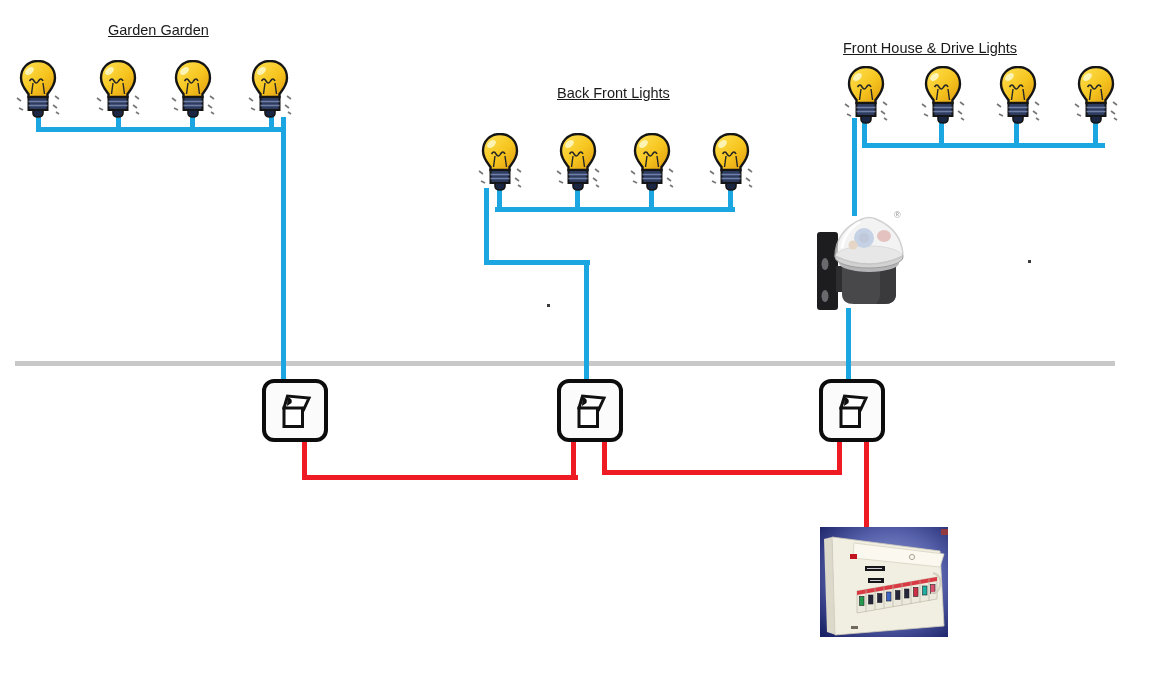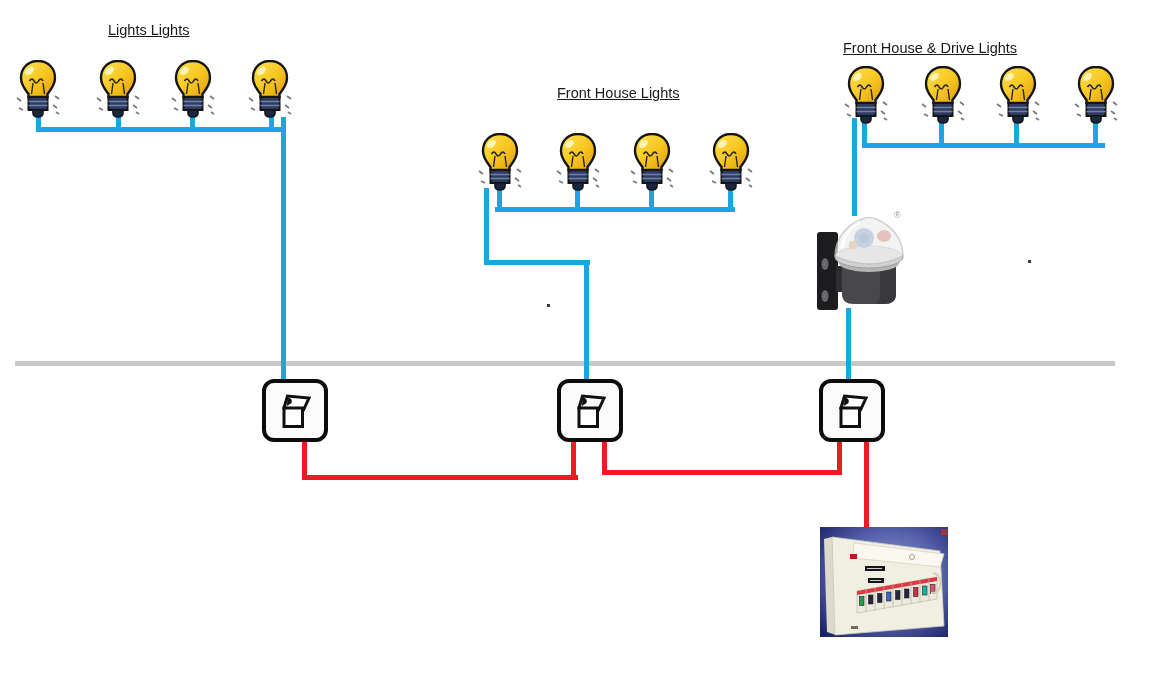--- a/index.html
+++ b/index.html
@@ -34,22 +34,22 @@
     <radialGradient id="cu-bg" cx="0.55" cy="0.45" r="0.75">
       <stop offset="0" stop-color="#99a2d8"></stop>
       <stop offset="0.55" stop-color="#5560aa"></stop>
       <stop offset="1" stop-color="#181f63"></stop>
     </radialGradient>
   </defs>
 </svg>
 
 <div id="canvas">
 
-  <div class="label" style="left:108px;top:22px">Lights Lights</div>
-  <div class="label" style="left:557px;top:85px">Front House Lights</div>
+  <div class="label" style="left:108px;top:22px">Garden Garden</div>
+  <div class="label" style="left:557px;top:85px">Back Front Lights</div>
   <div class="label" style="left:843px;top:40px">Front House &amp; Drive Lights</div>
 
   <div class="grayline" style="left:15px;top:361px;width:1100px;height:5px"></div>
 
   <div class="speck" style="left:547px;top:304px"></div>
   <div class="speck" style="left:1028px;top:260px"></div>
 
   <div class="photocell">
     <svg width="96" height="112" viewBox="0 0 96 112">
       <rect x="5" y="26" width="21" height="78" rx="3" fill="#1d1d1f"></rect>

